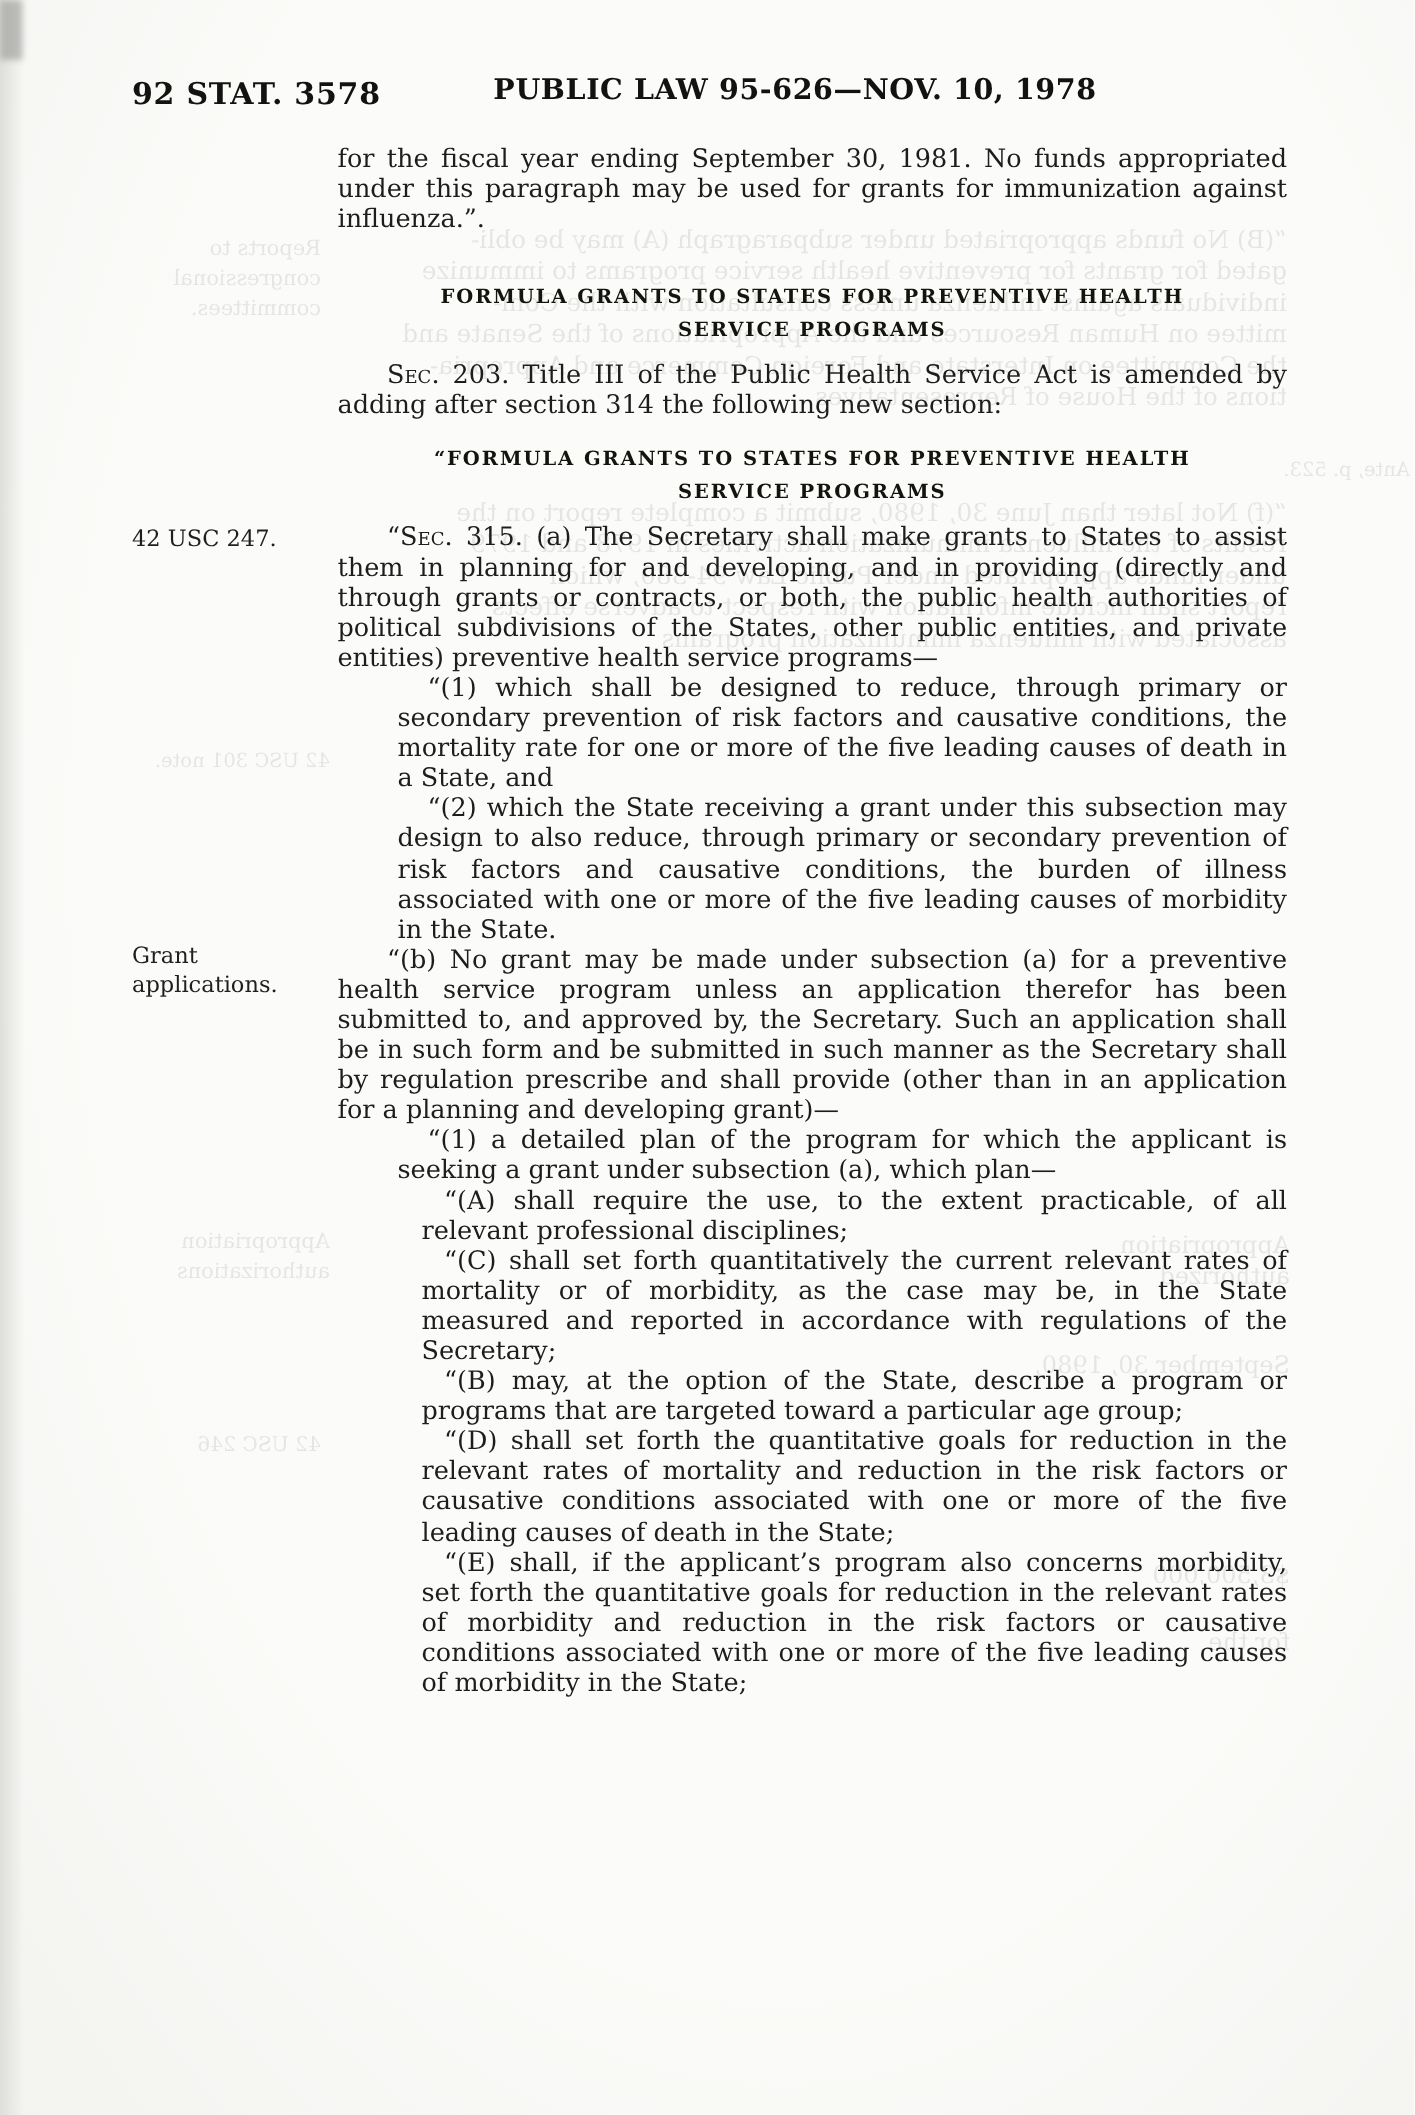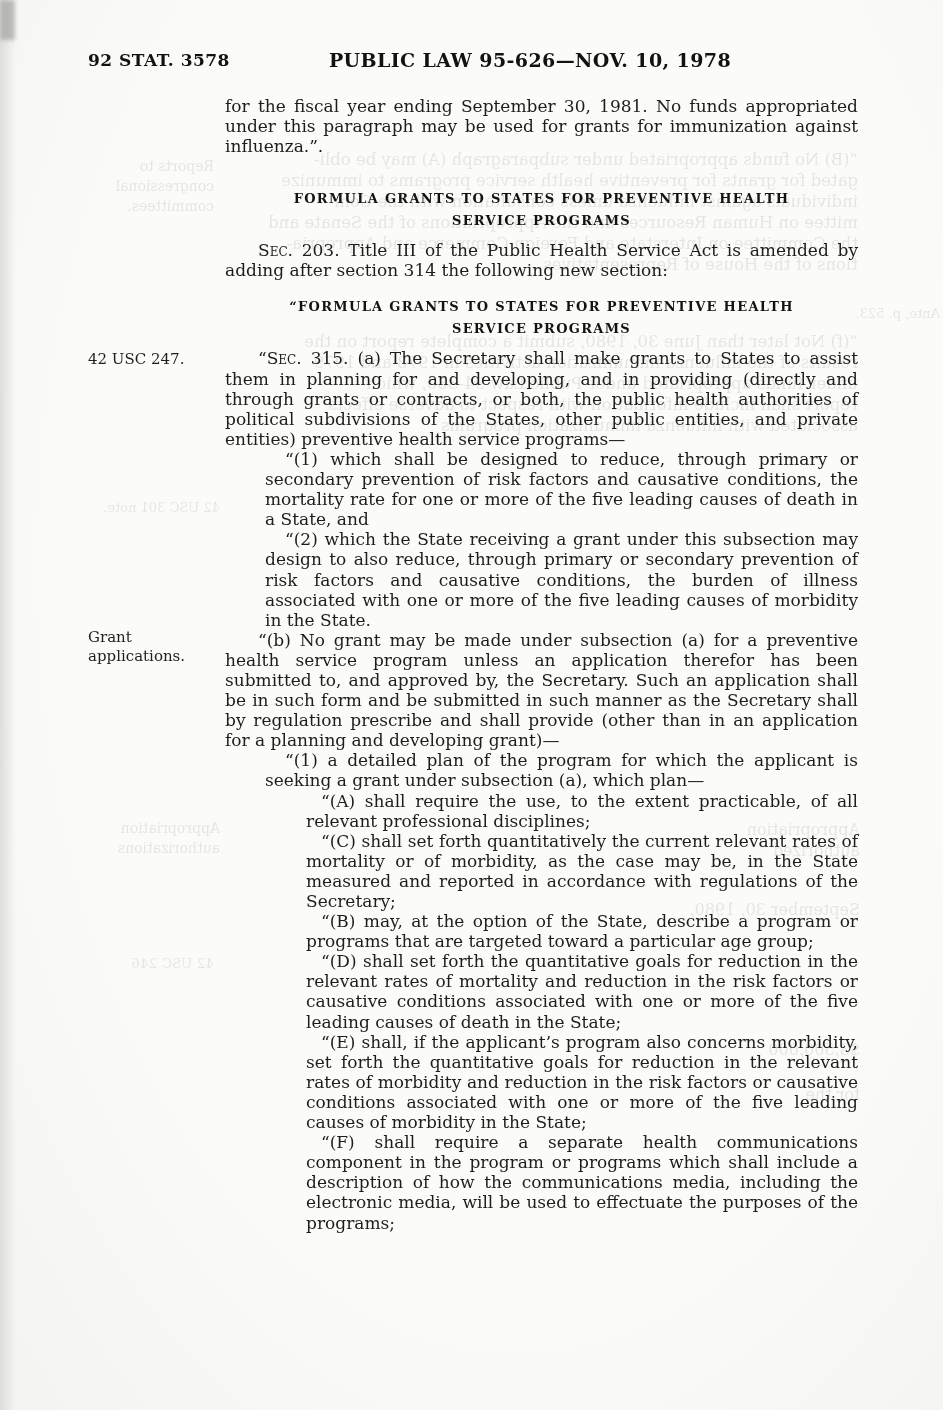--- a/index.html
+++ b/index.html
@@ -15,37 +15,37 @@
   .edge-shade{
     position:absolute;left:0;top:0;width:16px;height:1410px;
     background:linear-gradient(90deg,#dededa,rgba(246,246,243,0));
   }
   .corner-smudge{
     position:absolute;left:0;top:0;width:15px;height:40px;
     background:#8f8f8c;opacity:.55;filter:blur(2px);
   }
   .hdr-stat{
     position:absolute;left:88px;top:50px;
-    font-size:17px;font-weight:bold;letter-spacing:.5px;color:#121210;
+    font-size:20px;font-weight:bold;letter-spacing:.5px;color:#121210;
   }
   .hdr-law{
     position:absolute;left:290px;top:49px;width:480px;text-align:center;
     font-size:19px;font-weight:bold;letter-spacing:.4px;color:#121210;
   }
   .column{
     position:absolute;left:225px;top:96px;width:633px;
   }
   .para,.sub1,.sub2{
     margin:0;text-align:justify;
     font-size:17px;line-height:20.1px;
   }
   .para{text-indent:33px;}
   .para.flush{text-indent:0;}
   .sub1{margin-left:40px;text-indent:20px;}
-  .sub2{margin-left:81px;text-indent:15px;}
+  .sub2{margin-left:56px;text-indent:15px;}
   .sc{font-variant:small-caps;}
   .heading{
     text-align:center;color:#14140f;
     font-size:13px;font-weight:bold;letter-spacing:1.3px;line-height:22px;
   }
   .heading{margin-top:32px;margin-bottom:8px;}
   .heading.second{margin-top:16px;}
   .mnote{
     position:absolute;left:88px;
     font-size:15px;line-height:19px;color:#201f1d;
@@ -124,17 +124,16 @@
 
     <p class="para">“(b) No grant may be made under subsection (a) for a preventive health service program unless an application therefor has been submitted to, and approved by, the Secretary. Such an application shall be in such form and be submitted in such manner as the Secretary shall by regulation prescribe and shall provide (other than in an application for a planning and developing grant)—</p>
 
     <p class="sub1">“(1) a detailed plan of the program for which the applicant is seeking a grant under subsection (a), which plan—</p>
 
     <p class="sub2">“(A) shall require the use, to the extent practicable, of all relevant professional disciplines;</p>
     <p class="sub2">“(C) shall set forth quantitatively the current relevant rates of mortality or of morbidity, as the case may be, in the State measured and reported in accordance with regulations of the Secretary;</p>
     <p class="sub2">“(B) may, at the option of the State, describe a program or programs that are targeted toward a particular age group;</p>
     <p class="sub2">“(D) shall set forth the quantitative goals for reduction in the relevant rates of mortality and reduction in the risk factors or causative conditions associated with one or more of the five leading causes of death in the State;</p>
     <p class="sub2">“(E) shall, if the applicant’s program also concerns morbidity, set forth the quantitative goals for reduction in the relevant rates of morbidity and reduction in the risk factors or causative conditions associated with one or more of the five leading causes of morbidity in the State;</p>
-    <p class="sub2">“(F) shall require a separate health communications component in the program or programs which shall include a description of how the communications media, including the electronic media, will be used to effectuate the purposes of the programs;</p>
 
   </main>
 
 </div>
 
 </body></html>

